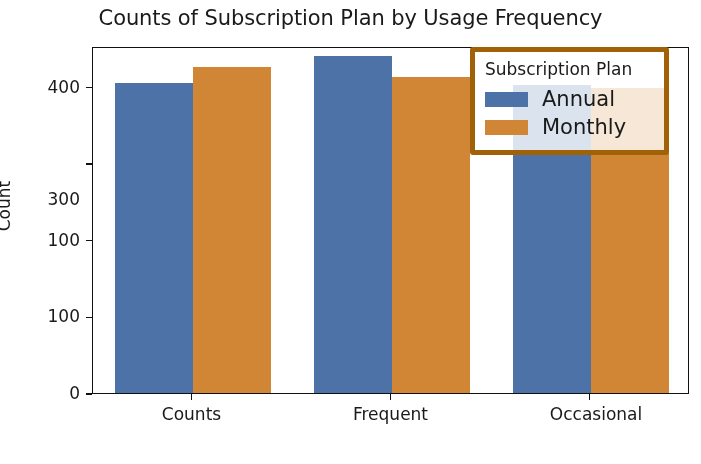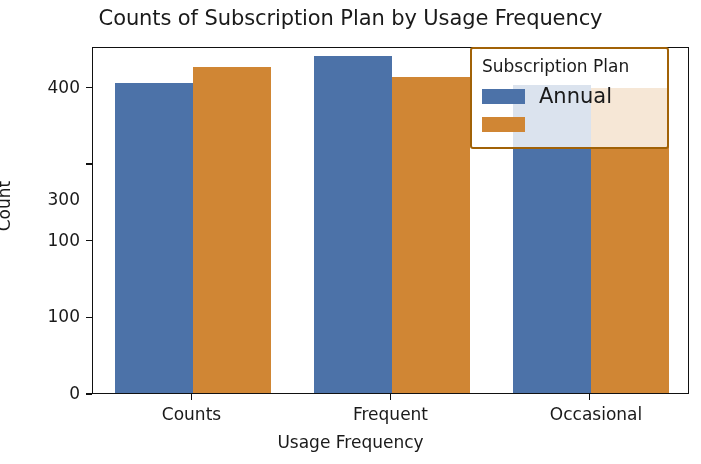--- a/index.html
+++ b/index.html
@@ -113,21 +113,21 @@
     white-space: nowrap;
   }
   
   #legend {
     position: absolute;
     left: 470px;
     top: 47px;
     width: 199px;
     box-sizing: border-box;
     background: rgba(255,255,255,0.80);
-    border: 2px solid #a16207;
+    border: 5px solid #a16207;
     border-radius: 3px;
     padding: 7px 10px 9px 10px;
   }
   #legend-title {
     font-size: 17px;
     color: #1a1a1a;
     margin-bottom: 6px;
     white-space: nowrap;
   }
   .legend-row {
@@ -184,28 +184,28 @@
 
   <div id="xticks">
       <div class="xtick-mark" style="left: 190.8px;"></div>
       <div class="xtick-label" style="left: 191.5px;">Counts</div>
       <div class="xtick-mark" style="left: 389.8px;"></div>
       <div class="xtick-label" style="left: 390.5px;">Frequent</div>
       <div class="xtick-mark" style="left: 588.8px;"></div>
       <div class="xtick-label" style="left: 596px;">Occasional</div>
     </div>
 
-  <div id="xlabel">Usage Frequency</div>
 
   <div id="legend">
     <div id="legend-title">Subscription Plan</div>
     <div id="legend-rows">
         <div class="legend-row">
           <span class="legend-swatch annual" style="background: rgb(76, 114, 168);"></span>
           <span class="legend-label">Annual</span>
         </div>
         <div class="legend-row">
           <span class="legend-swatch monthly" style="background: rgb(208, 134, 52);"></span>
+          <span class="legend-label">Monthly</span>
         </div>
       </div>
   </div>
 
 </div>
 
 </body></html>

